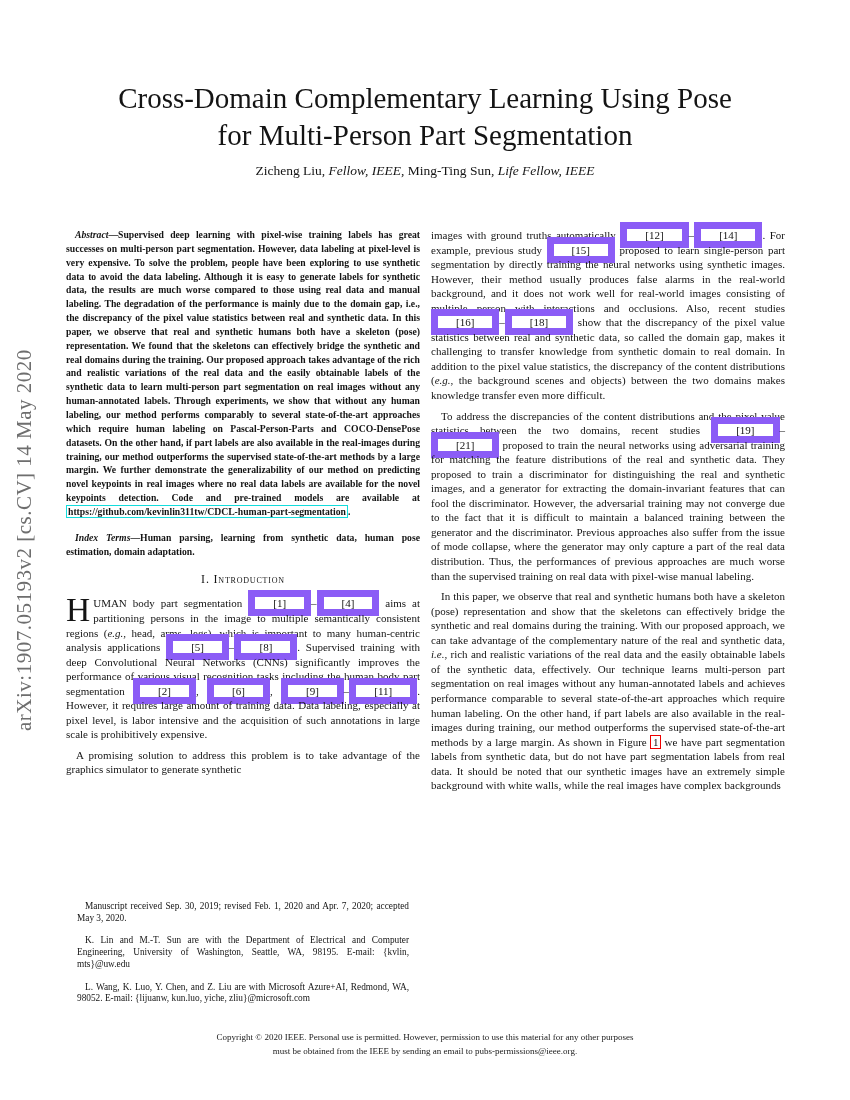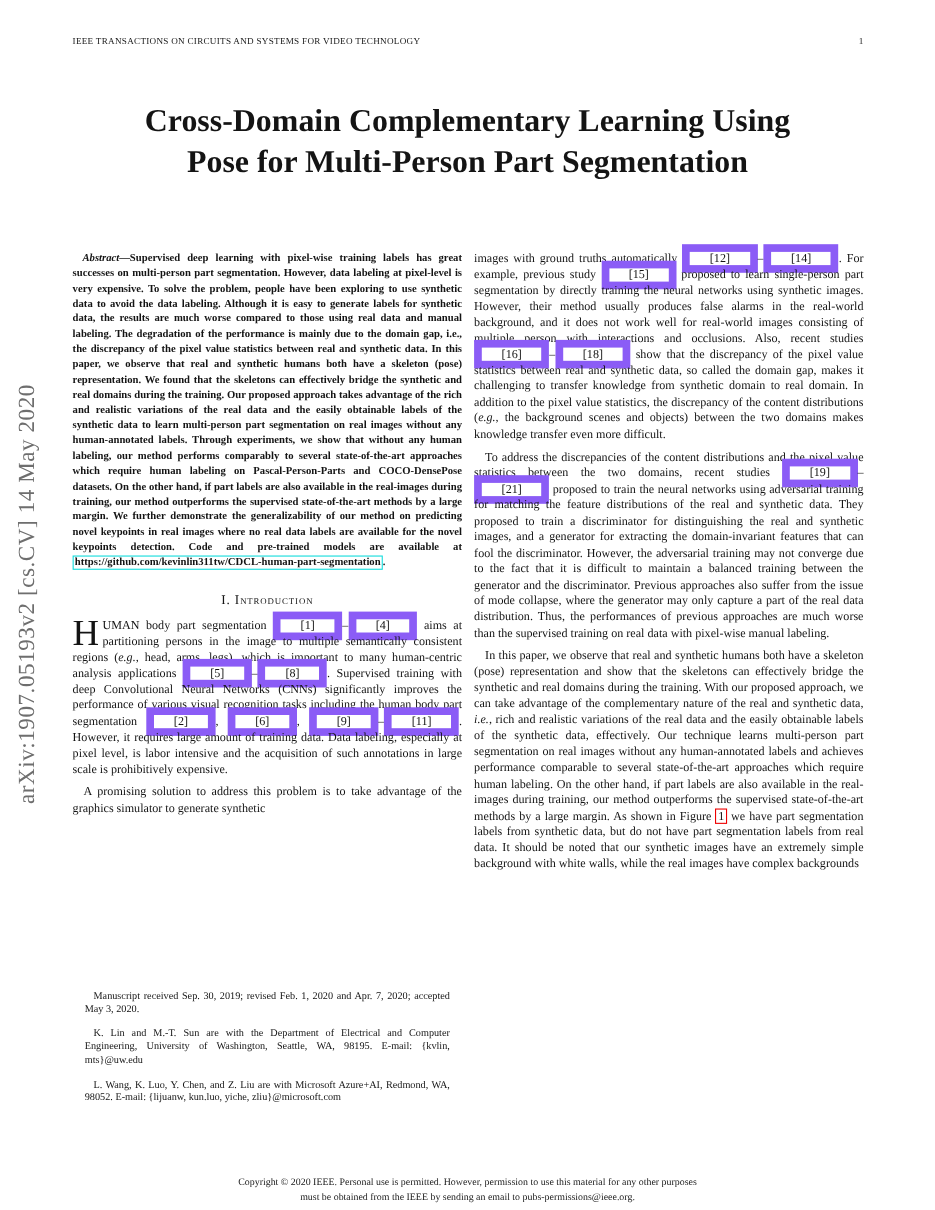--- a/index.html
+++ b/index.html
@@ -18,21 +18,21 @@
     position:absolute; left:12px; top:248px; height:584px; width:34px;
     writing-mode:vertical-rl; transform:rotate(180deg);
     font-size:21px; color:#6e6e6e; text-align:center; letter-spacing:0.5px;
     white-space:nowrap;
   }
   
   .paper-title {
     position:absolute; top:76px; left:65px; width:720px;
     text-align:center; font-size:29px; line-height:37px; font-weight:400;
   }
-  .paper-title .inner { max-width:640px; margin:16px auto;font-weight:bold; }
+  .paper-title .inner { max-width:640px; margin:4px auto; }
   .author-block {
     position:absolute; top:161px; left:65px; width:720px;
     text-align:center; font-size:13.5px; line-height:19.5px;
   }
   
   .columns {
     position:absolute; top:228px; left:66px; width:719px; height:788px;
     display:flex; gap:11px;
   }
   .col { width:354px; text-align:justify; }
@@ -57,47 +57,45 @@
   .seg-lead { font-style:italic; }
   .seg-italic { font-style:italic; }
   .seg-cite { border:7px solid #8b5cf6; padding:0 18px; }
   .seg-url {
     border:1px solid #12dcdc; padding:0 1px;
     -webkit-box-decoration-break:clone; box-decoration-break:clone;
   }
   .seg-figref { border:1px solid #ee0000; padding:0 1.5px; }
   
   .copyright-footer {
-    position:absolute; top:1068px; left:65px; width:720px;
+    position:absolute; top:1031px; left:65px; width:720px;
     text-align:center; font-size:9px; line-height:13.5px; color:#1a1a1a;
   }
 </style>
 </head>
 <body>
 
 <div class="page">
 
-  <div class="running-head">
-    <span>IEEE TRANSACTIONS ON CIRCUITS AND SYSTEMS FOR VIDEO TECHNOLOGY</span>
-    <span>1</span>
-  </div>
 
   <div class="arxiv-stamp">arXiv:1907.05193v2  [cs.CV]  14 May 2020</div>
 
   <div class="paper-title">
     <div class="inner">Cross-Domain Complementary Learning Using Pose for Multi-Person Part Segmentation</div>
   </div>
 
   <div class="author-block">
+    <div><span class="seg-normal">Zicheng Liu, </span><span class="seg-italic">Fellow, IEEE</span><span class="seg-normal">, Ming-Ting Sun, </span><span class="seg-italic">Life Fellow, IEEE</span></div>
   </div>
 
   <div class="columns">
 
     <div class="col col-left">
       <p class="abstract-par"><span class="seg-lead">Abstract</span><span class="seg-normal">—Supervised deep learning with pixel-wise training labels has great successes on multi-person part segmentation. However, data labeling at pixel-level is very expensive. To solve the problem, people have been exploring to use synthetic data to avoid the data labeling. Although it is easy to generate labels for synthetic data, the results are much worse compared to those using real data and manual labeling. The degradation of the performance is mainly due to the domain gap, i.e., the discrepancy of the pixel value statistics between real and synthetic data. In this paper, we observe that real and synthetic humans both have a skeleton (pose) representation. We found that the skeletons can effectively bridge the synthetic and real domains during the training. Our proposed approach takes advantage of the rich and realistic variations of the real data and the easily obtainable labels of the synthetic data to learn multi-person part segmentation on real images without any human-annotated labels. Through experiments, we show that without any human labeling, our method performs comparably to several state-of-the-art approaches which require human labeling on Pascal-Person-Parts and COCO-DensePose datasets. On the other hand, if part labels are also available in the real-images during training, our method outperforms the supervised state-of-the-art methods by a large margin. We further demonstrate the generalizability of our method on predicting novel keypoints in real images where no real data labels are available for the novel keypoints detection. Code and pre-trained models are available at </span><span class="seg-url">https://github.com/kevinlin311tw/CDCL-human-part-segmentation</span><span class="seg-normal">.</span></p>
+      <p class="index-par"><span class="seg-lead">Index Terms</span><span class="seg-normal">—Human parsing, learning from synthetic data, human pose estimation, domain adaptation.</span></p>
       <h2 class="section-heading">I. Introduction</h2>
       <p class="body-par no-indent">
         <span class="dropcap">H</span><span><span class="seg-normal">UMAN body part segmentation </span><span class="seg-cite">[1]</span><span class="seg-normal">–</span><span class="seg-cite">[4]</span><span class="seg-normal"> aims at partitioning persons in the image to multiple semantically consistent regions (</span><span class="seg-italic">e.g.</span><span class="seg-normal">, head, arms, legs), which is important to many human-centric analysis applications </span><span class="seg-cite">[5]</span><span class="seg-normal">–</span><span class="seg-cite">[8]</span><span class="seg-normal">. Supervised training with deep Convolutional Neural Networks (CNNs) significantly improves the performance of various visual recognition tasks including the human body part segmentation </span><span class="seg-cite">[2]</span><span class="seg-normal">, </span><span class="seg-cite">[6]</span><span class="seg-normal">, </span><span class="seg-cite">[9]</span><span class="seg-normal">–</span><span class="seg-cite">[11]</span><span class="seg-normal">. However, it requires large amount of training data. Data labeling, especially at pixel level, is labor intensive and the acquisition of such annotations in large scale is prohibitively expensive.</span></span>
       </p>
       <p class="body-par"><span class="seg-normal">A promising solution to address this problem is to take advantage of the graphics simulator to generate synthetic</span></p>
       <div class="footnotes">
         <p>Manuscript received Sep. 30, 2019; revised Feb. 1, 2020 and Apr. 7, 2020; accepted May 3, 2020.</p>
         <p>K. Lin and M.-T. Sun are with the Department of Electrical and Computer Engineering, University of Washington, Seattle, WA, 98195. E-mail: {kvlin, mts}@uw.edu</p>
         <p>L. Wang, K. Luo, Y. Chen, and Z. Liu are with Microsoft Azure+AI, Redmond, WA, 98052. E-mail: {lijuanw, kun.luo, yiche, zliu}@microsoft.com</p>
       </div>

